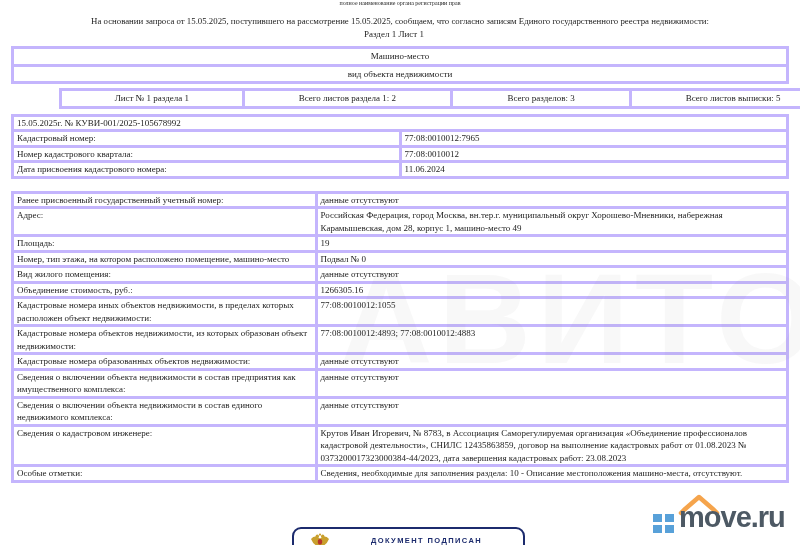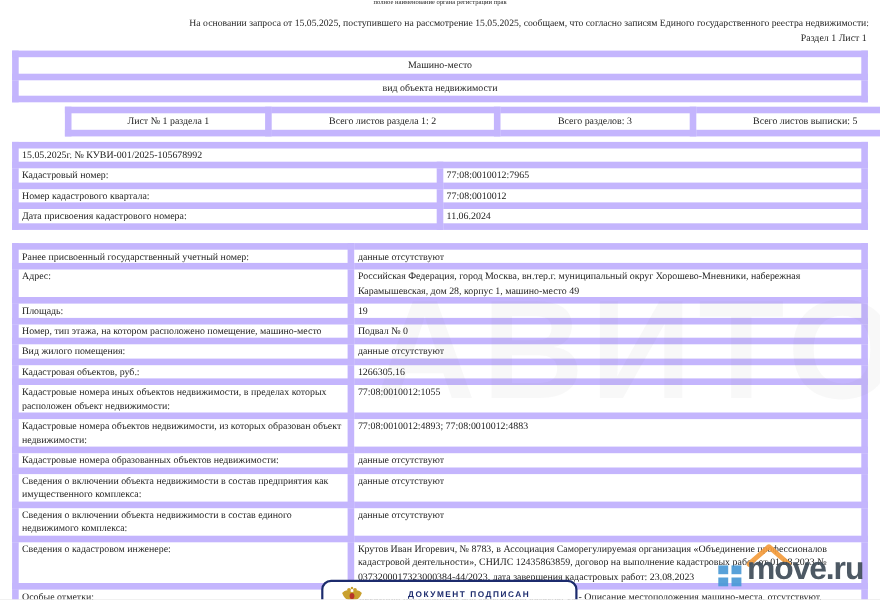--- a/index.html
+++ b/index.html
@@ -16,30 +16,30 @@
   .hdr{ text-align:center; }
   .org-line{
     margin-top:22px;
     font-size:10px; font-weight:bold; text-decoration:underline;
     line-height:12px;
   }
   .org-sub{ font-size:6px; line-height:7px; color:#2a2a2a; }
   .doc-title{ font-size:9.5px; line-height:12px; margin-top:3px; }
   .section-title{ font-size:9.5px; font-weight:bold; line-height:12px; margin-top:15px; }
   .request-line{
-    font-size:8.8px; line-height:12px; text-align:right;
+    font-size:8.8px; line-height:12px; text-align:center;
     margin:8px 10px 0 10px;
   }
-  .section-page{ font-size:9px; line-height:12px; text-align:right; margin:1px 12px 0 0; }
+  .section-page{ font-size:9px; line-height:12px; margin:1px 12px 0 0; }
 
   
   .content{ margin:0 11px; }
   table{ border-collapse:collapse; width:100%; table-layout:fixed; }
   td{
-    border:6px solid #c4b5fd;
+    border:3px solid #c4b5fd;
     font-size:9px; line-height:12.5px;
     padding:0 3px; vertical-align:top;
     overflow:hidden;
   }
   .tA{ margin-top:6px; }
   .tA td{ text-align:center; padding:1px 3px; }
   .tB{ margin-top:4px;margin-left:48px; }
   .tB td{ text-align:center; padding:1px 3px; }
   .tC{ margin-top:5px; }
   .tD{ margin-top:12px; }
@@ -161,21 +161,21 @@
       </tr>
       <tr>
         <td class="lbl">Номер, тип этажа, на котором расположено помещение, машино-место</td>
         <td>Подвал № 0</td>
       </tr>
       <tr>
         <td class="lbl">Вид жилого помещения:</td>
         <td>данные отсутствуют</td>
       </tr>
       <tr>
-        <td class="lbl">Кадастровая объектов, руб.:</td>
+        <td class="lbl">Объединение стоимость, руб.:</td>
         <td>1266305.16</td>
       </tr>
       <tr>
         <td class="lbl">Кадастровые номера иных объектов недвижимости, в пределах которых расположен объект недвижимости:</td>
         <td>77:08:0010012:1055</td>
       </tr>
       <tr>
         <td class="lbl">Кадастровые номера объектов недвижимости, из которых образован объект недвижимости:</td>
         <td>77:08:0010012:4893; 77:08:0010012:4883</td>
       </tr>

